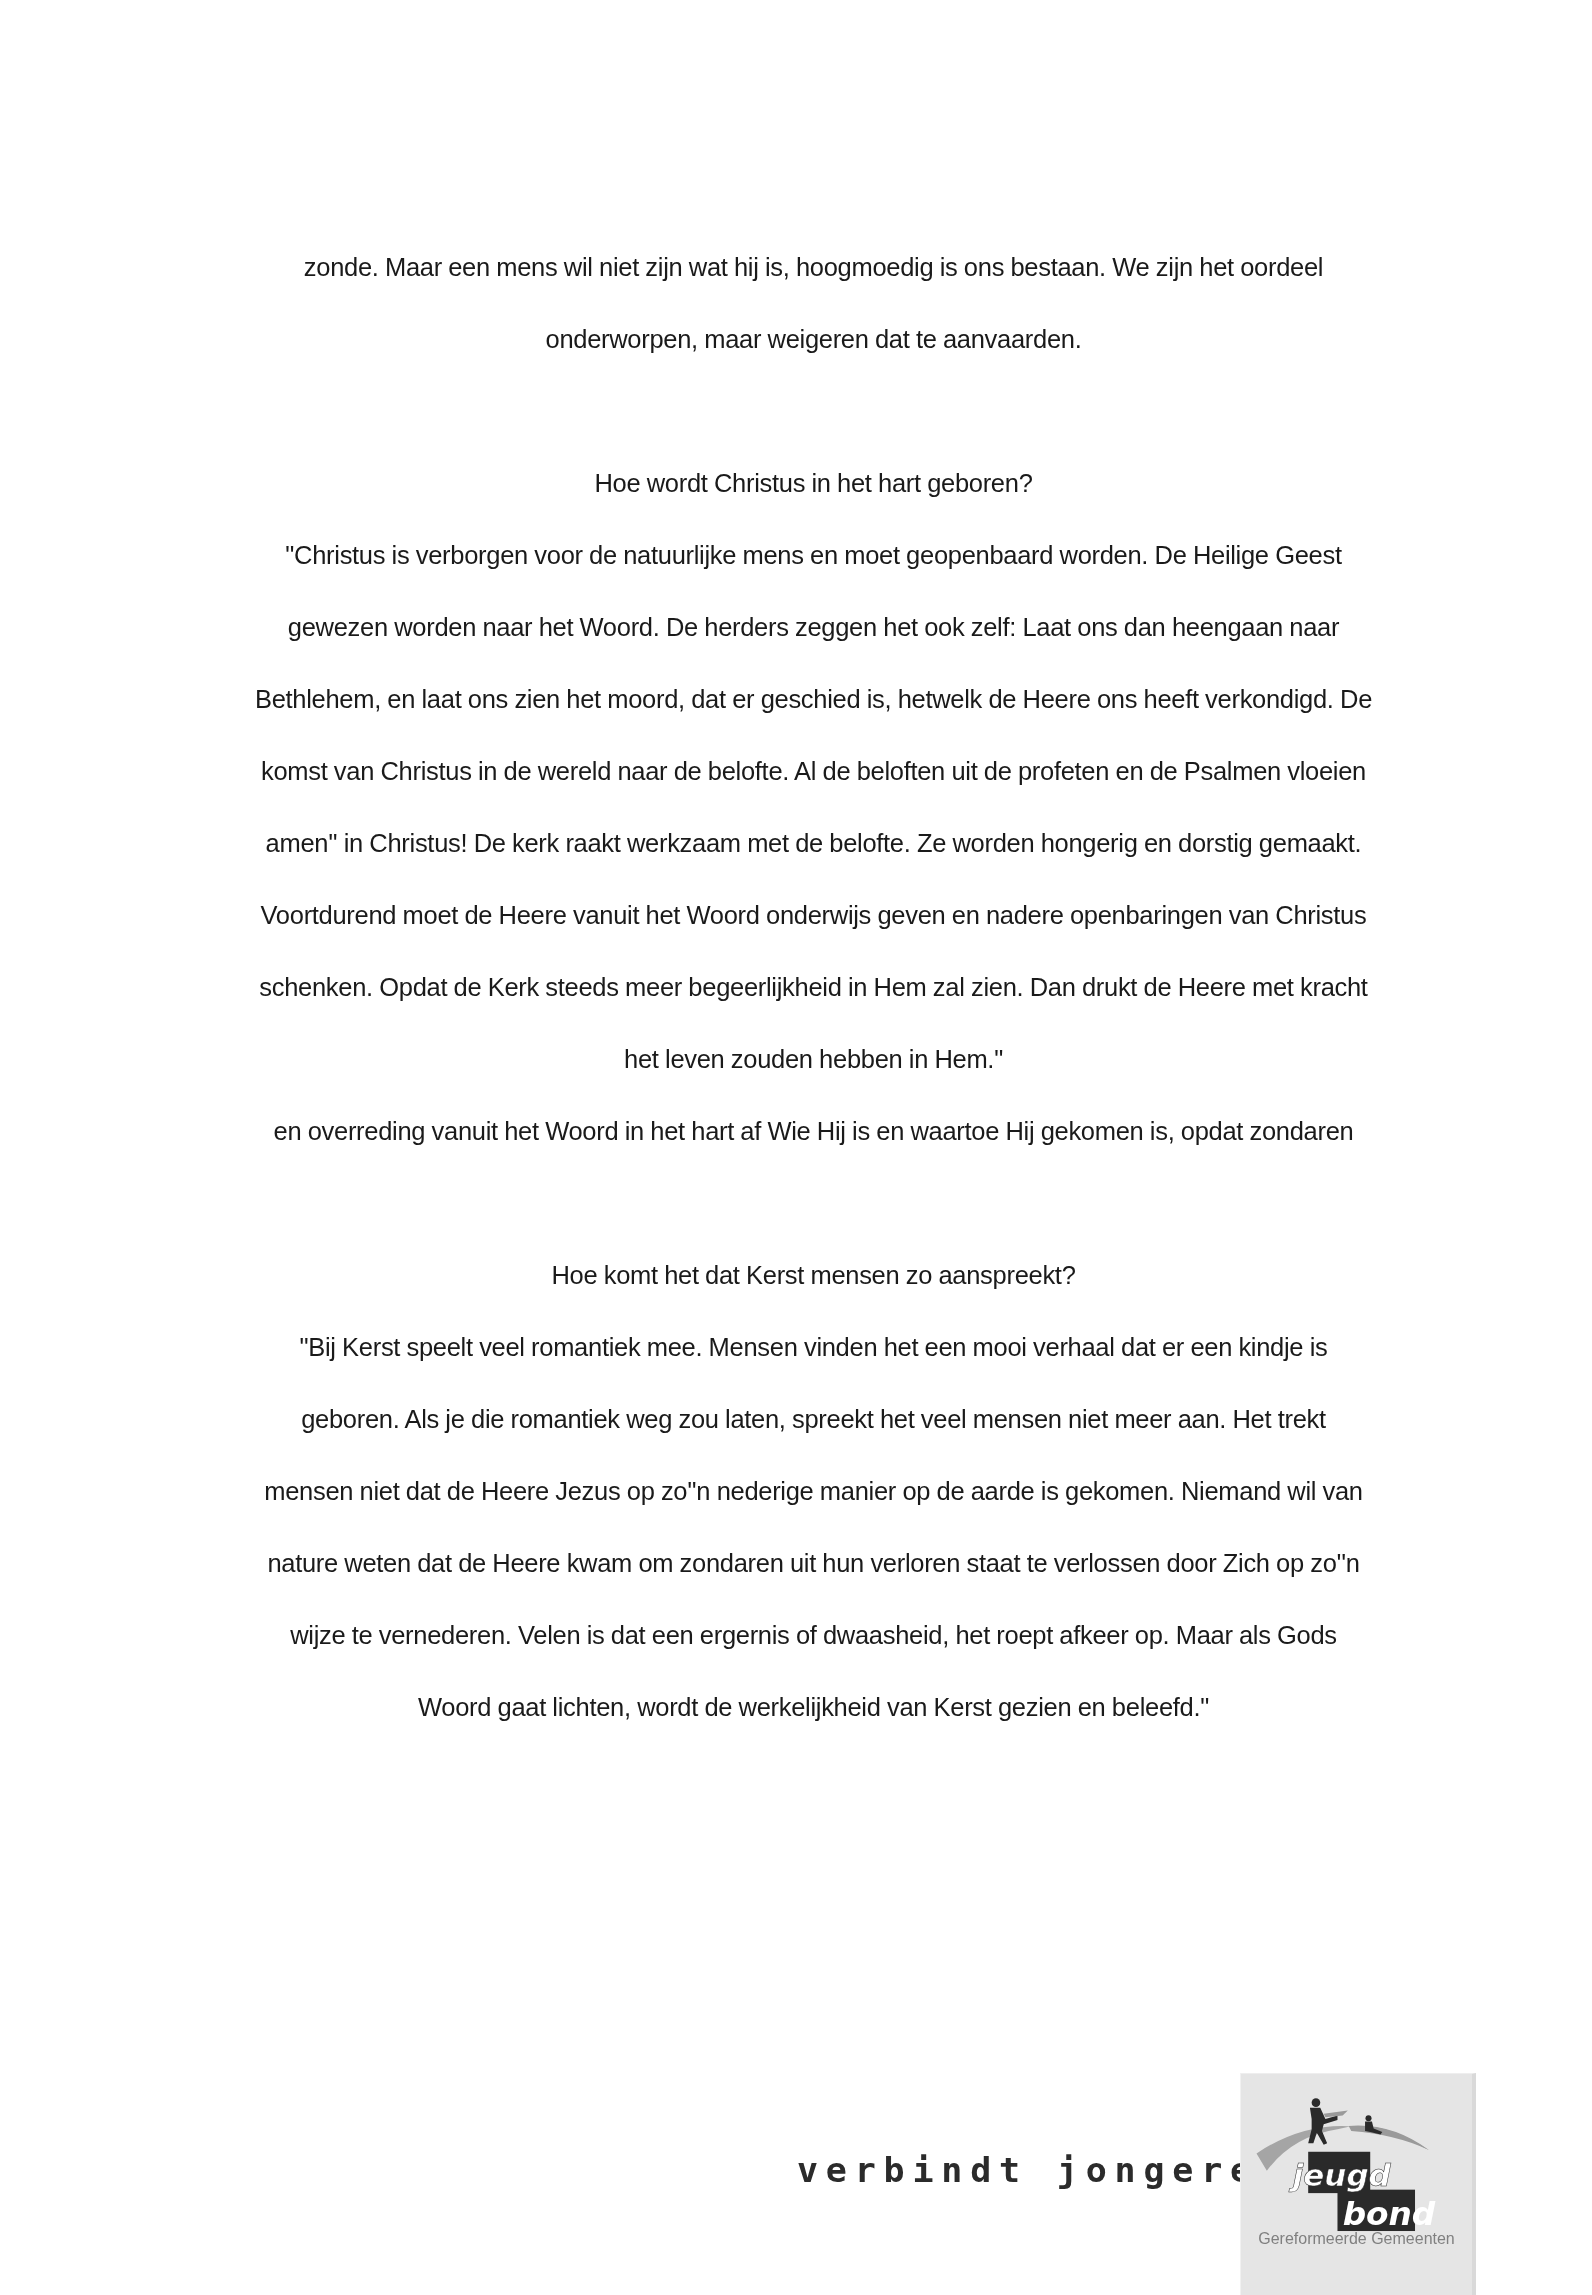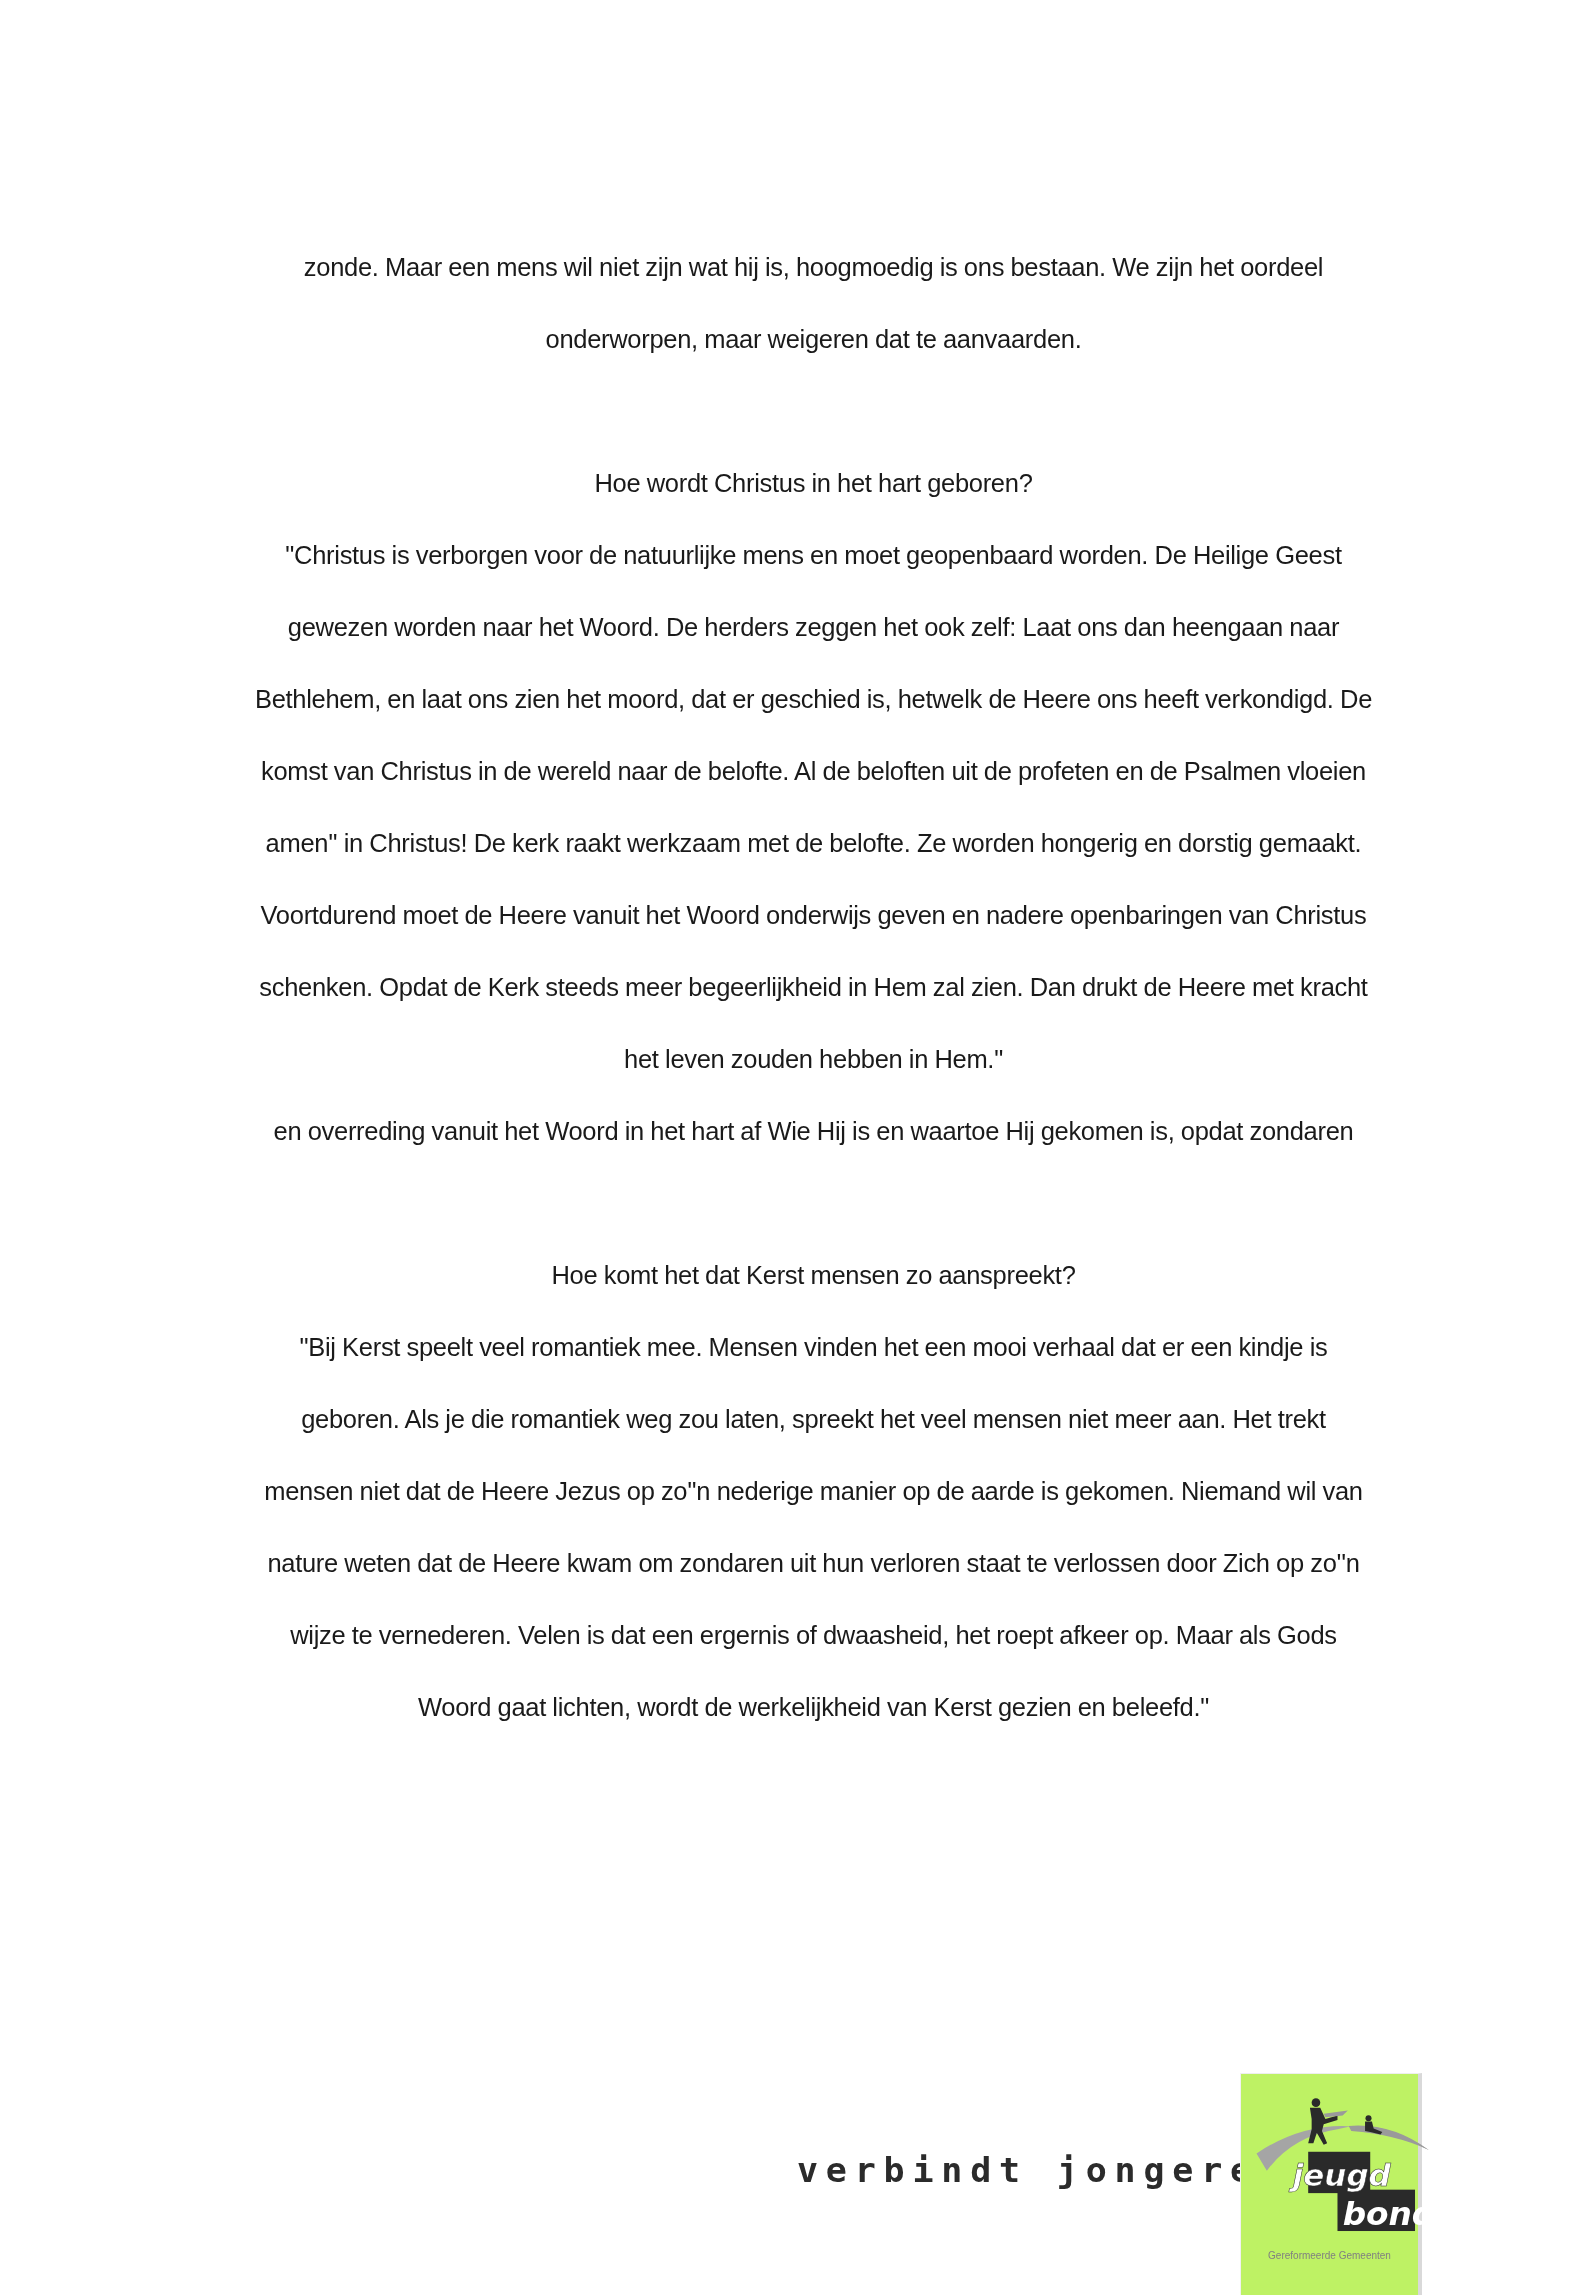--- a/index.html
+++ b/index.html
@@ -50,36 +50,36 @@
     font-weight: bold;
     letter-spacing: 7.8px;
     color: #2b2b2b;
     white-space: nowrap;
     transform: scaleY(0.95);
   }
   .logo-box {
     position: absolute;
     left: 1240px;
     top: 2073px;
-    width: 182px;
+    width: 236px;
     height: 223px;
-    background: #bef264;
+    background: #e5e5e5;
     border-top: 1.7px solid #eeeeee;
     border-left: 1.7px solid #f1f1f1;
     border-right: 4.3px solid #d9d9d9;
     box-sizing: border-box;
   }
   .logo-box svg { position: absolute; left: 0; top: 0; }
   .logo-sub {
     position: absolute;
     left: 0;
     width: 100%;
-    top: 176px;
+    top: 156px;
     text-align: center;
-    font-size: 10px;
+    font-size: 16px;
     color: #808080;
     font-family: "Liberation Sans", sans-serif;
     letter-spacing: 0px;
   }
 </style>
 </head>
 <body>
 
 <div class="page">
 

